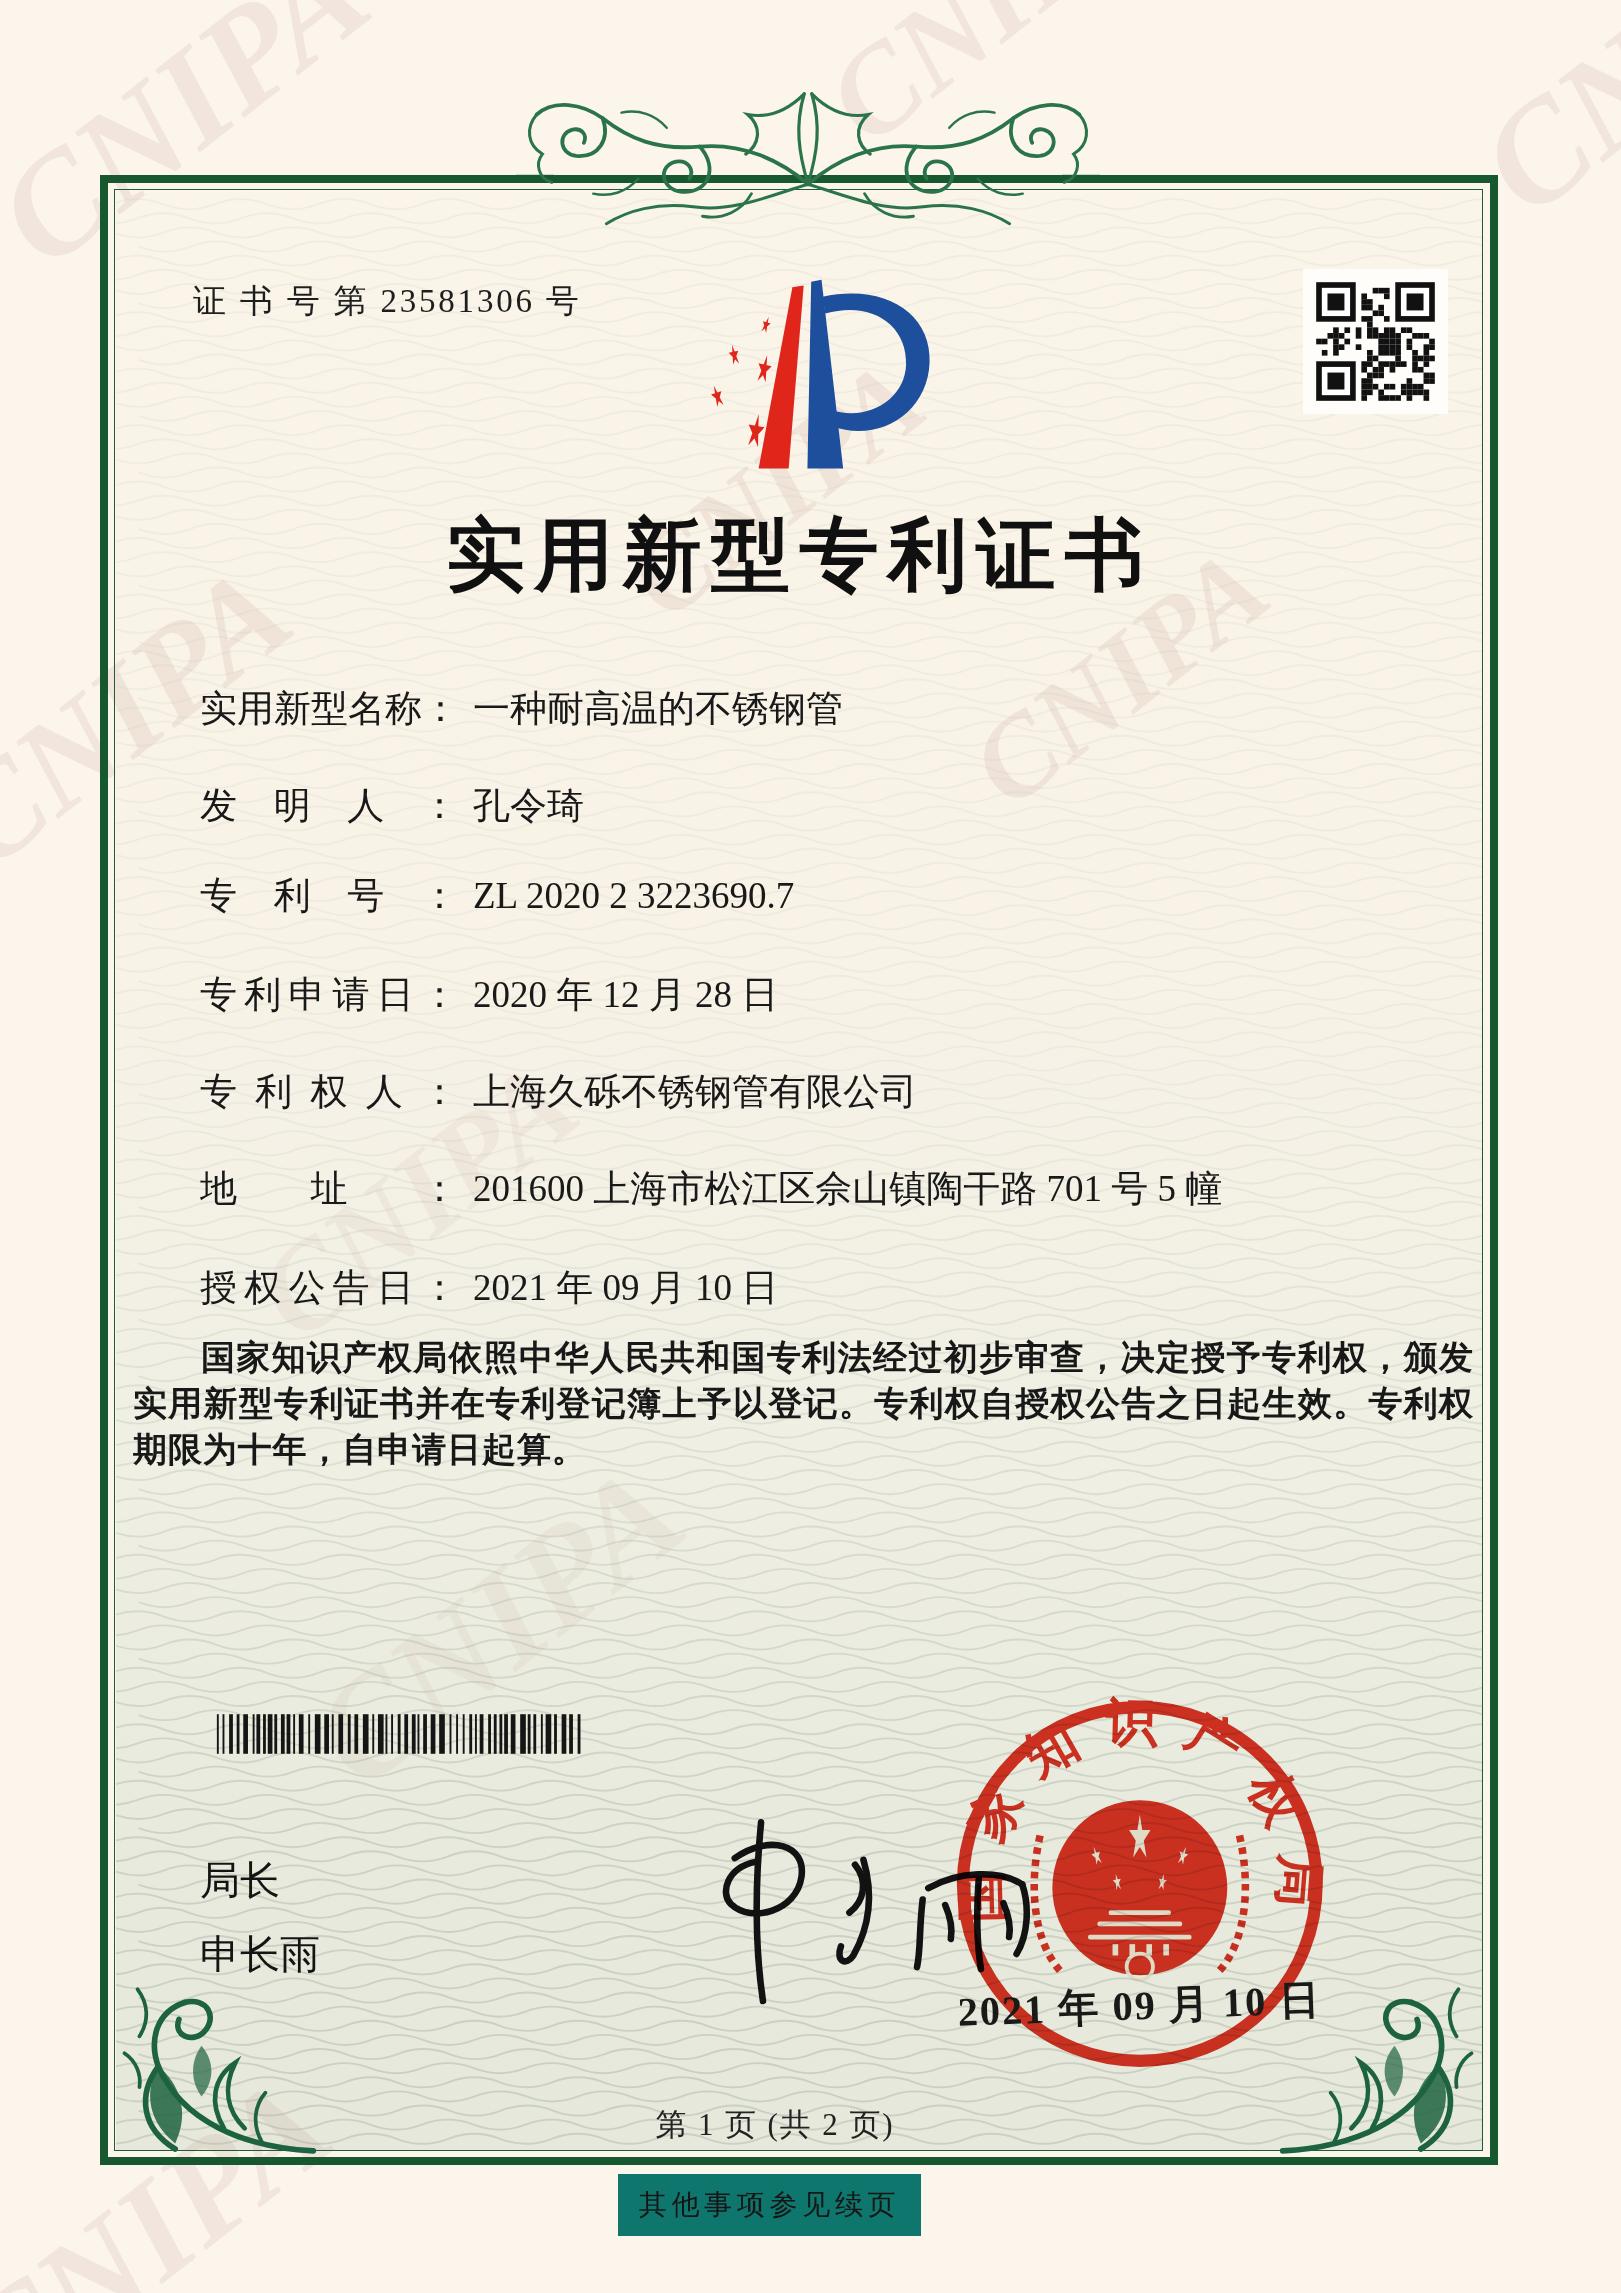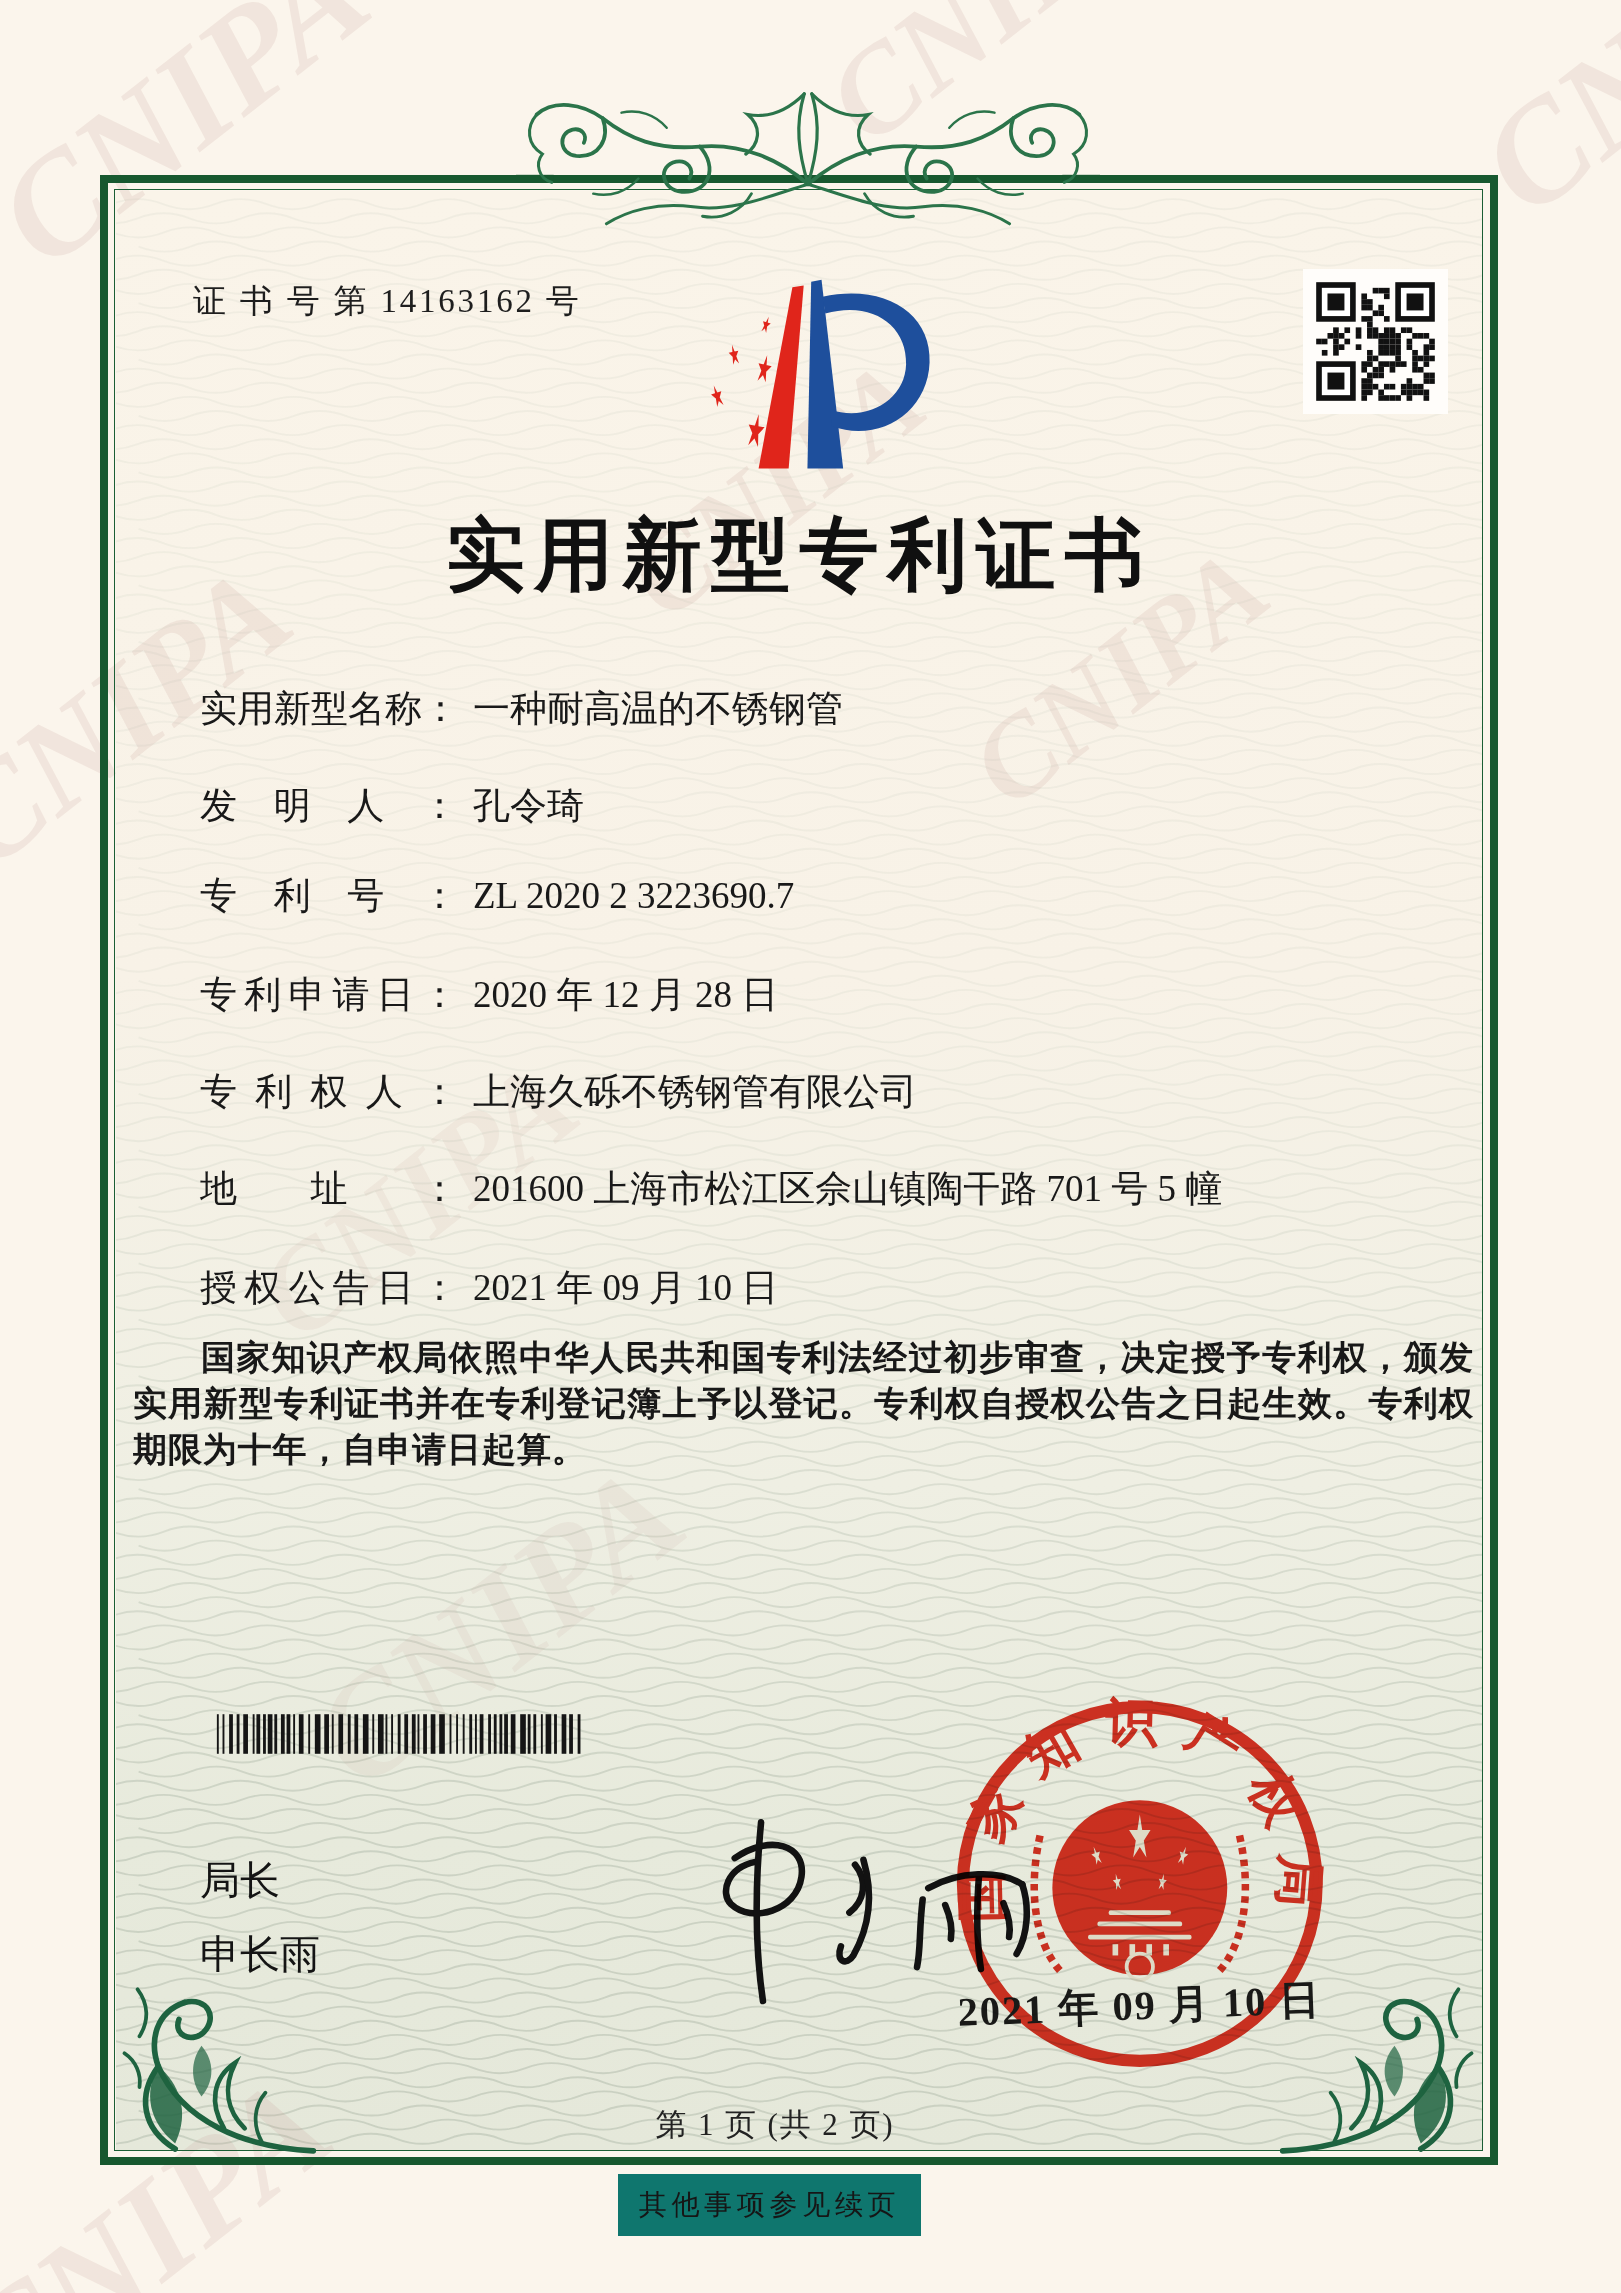--- a/index.html
+++ b/index.html
@@ -130,21 +130,21 @@
       <path d="M120,176 C104,150 108,122 132,106 C118,134 124,158 142,176" stroke-width="5"></path>
       <path d="M28,28 C40,44 40,62 30,78" stroke-width="4"></path>
       <path d="M14,96 C26,104 32,118 30,132" stroke-width="4"></path>
       <path d="M160,190 C150,172 152,152 164,138" stroke-width="4"></path>
     </g>
     <path d="M50,110 C34,138 40,170 68,192 C84,158 72,128 50,110 Z" fill="#1e6340" opacity=".85"></path>
     <path d="M96,88 C84,104 84,126 96,142 C110,126 110,104 96,88 Z" fill="#1e6340" opacity=".7"></path>
   </g>
 </svg>
 
-<div class="abs cert-no">证 书 号 第 14163162 号</div>
+<div class="abs cert-no">证 书 号 第 23581306 号</div>
 
 <svg class="abs content" style="left:702px;top:276px;" width="240" height="202" viewBox="0 0 255 215">
   <defs>
     <path id="st" d="M0,-1 L0.294,0.905 L-0.476,-0.309 L0.476,-0.309 L-0.294,0.905 Z"></path>
   </defs>
 
   <polygon points="96,12 108,10 92,205 60,205" fill="#e0251b"></polygon>
 
   <path d="M116,6 L127,4 L150,205 L112,205 Z" fill="#1e4f9c"></path>
   <path d="M128,22 C195,8 244,40 242,92 C240,146 188,178 138,160 L136,142 C175,156 216,132 217,94 C218,52 180,26 131,40 Z" fill="#1e4f9c"></path>

